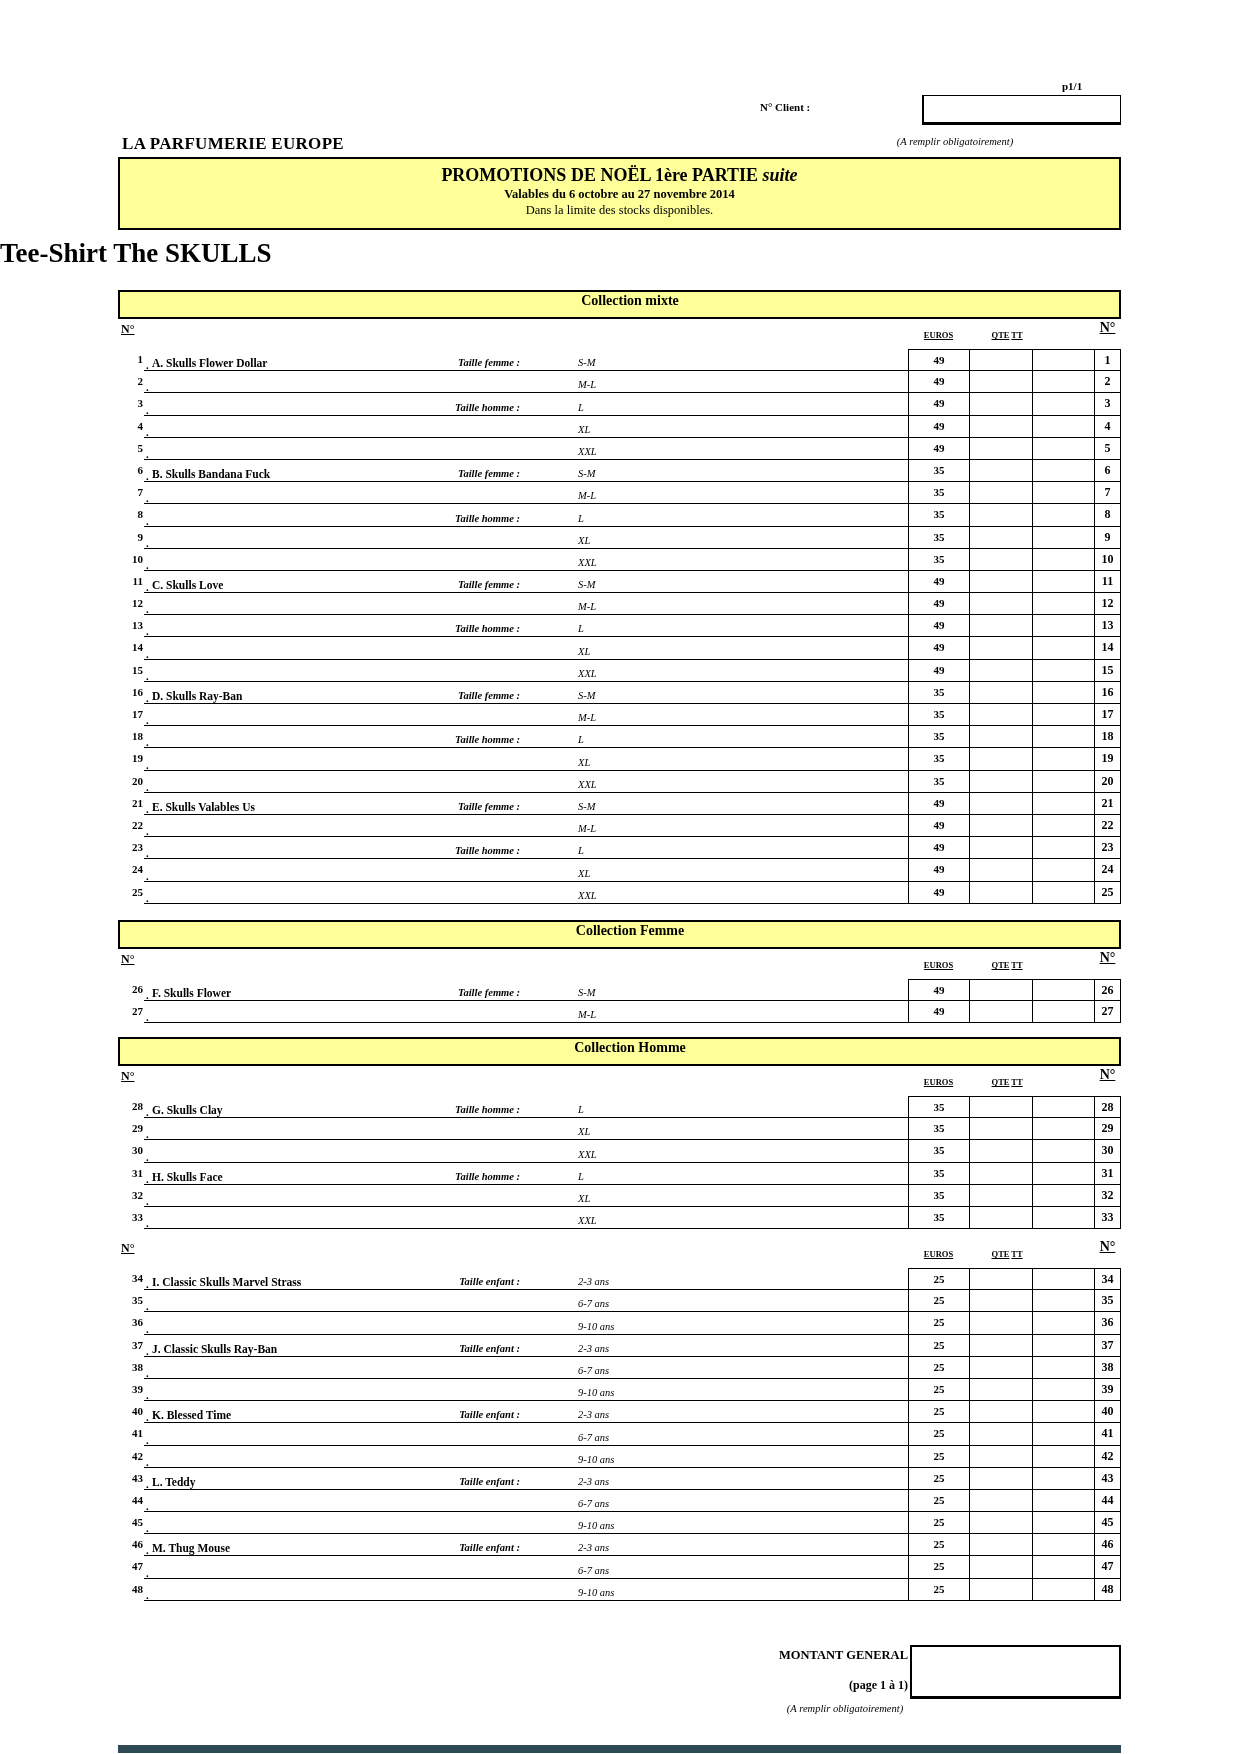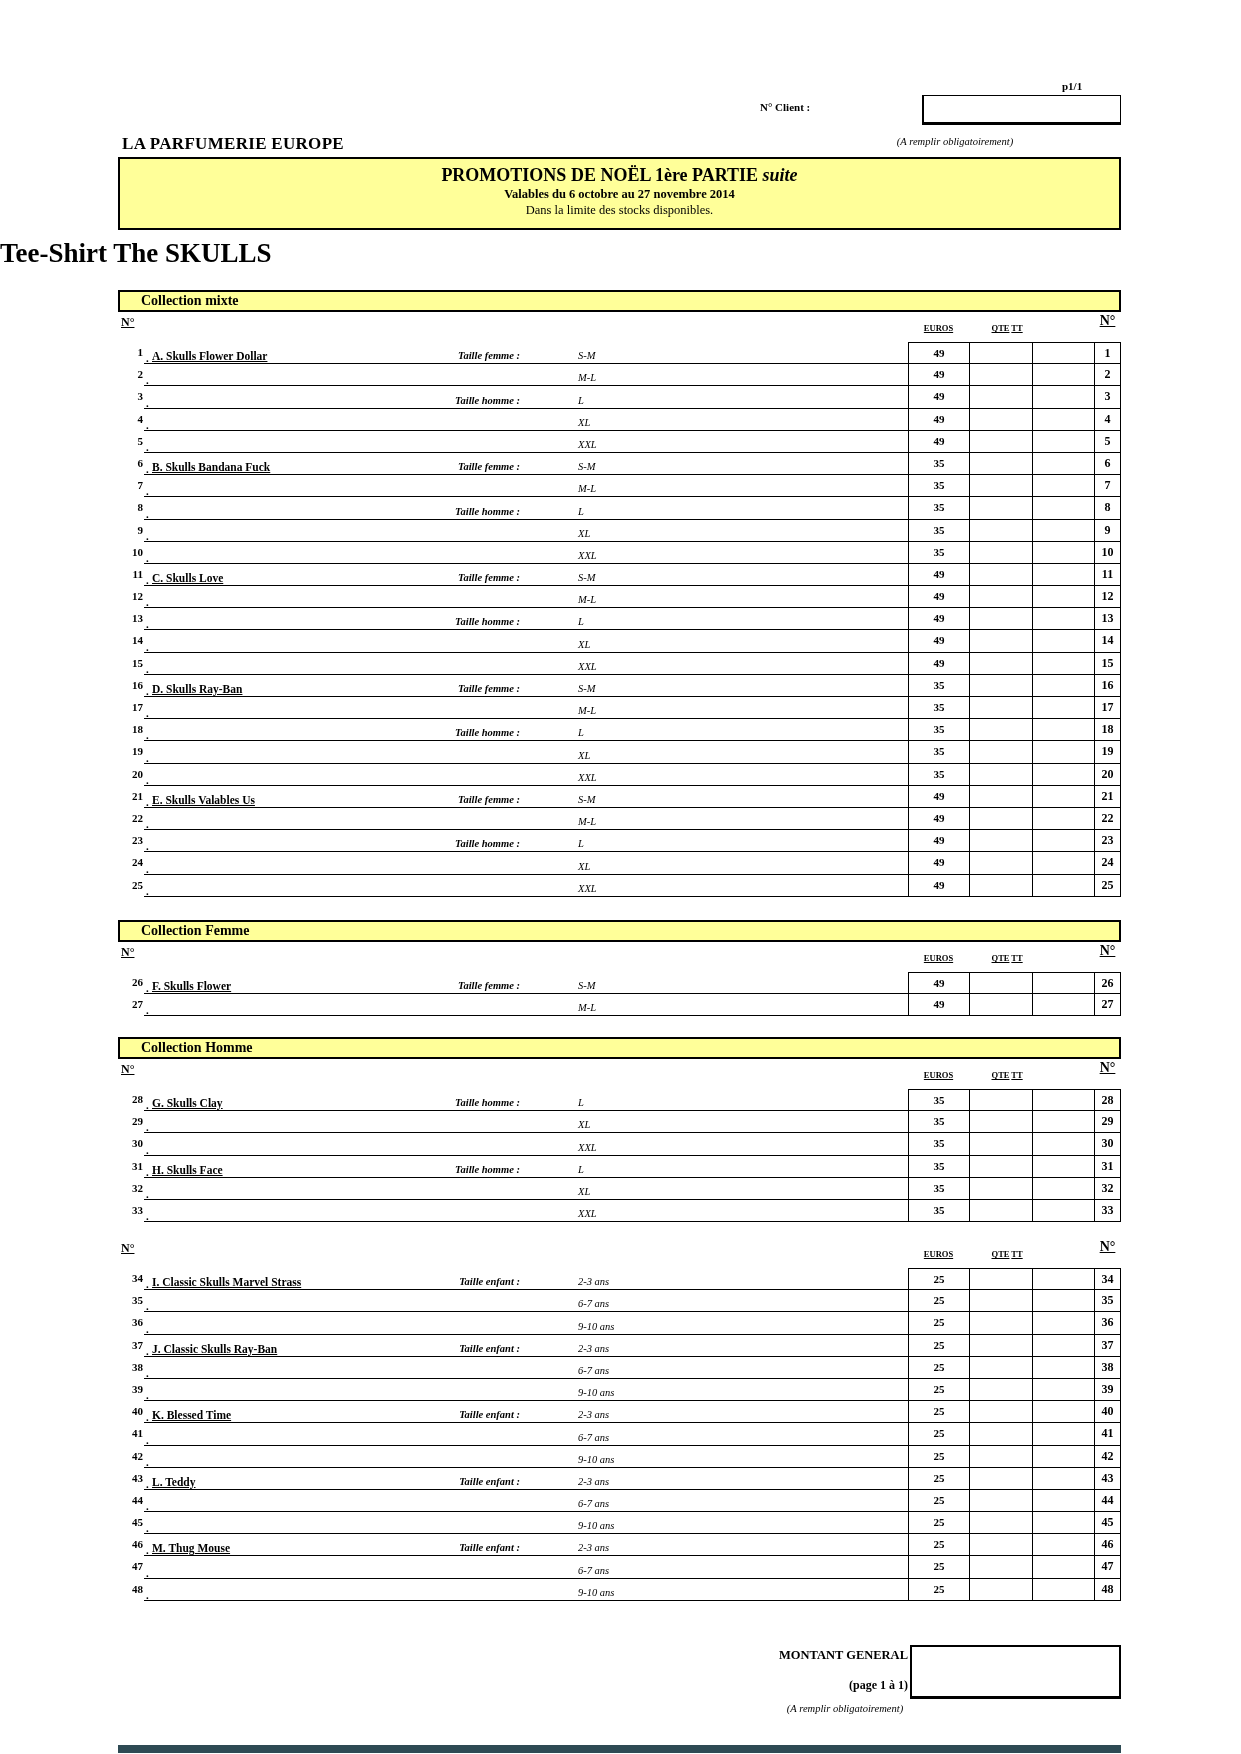--- a/index.html
+++ b/index.html
@@ -20,38 +20,38 @@
           border:2px solid #000;box-sizing:border-box;text-align:center;}
   .banner-l1{margin-top:6px;font-size:18px;font-weight:bold;}
   .banner-l1 .suffix{font-style:italic;}
   .banner-l2{margin-top:1px;font-size:12.5px;font-weight:bold;}
   .banner-l3{margin-top:1px;font-size:12.5px;}
 
   .doc-title{left:0;top:238px;width:1241px;font-size:27px;font-weight:bold;}
 
   
   .section{position:absolute;left:118px;width:1003px;}
-  .secbar{height:22px;background:#FFFF99;border:2px solid #000;box-sizing:border-box;
-          text-align:left;font-weight:bold;font-size:14px;line-height:18px;padding-left:21px;}
+  .secbar{height:29px;background:#FFFF99;border:2px solid #000;box-sizing:border-box;
+          text-align:center;font-weight:bold;font-size:14px;line-height:18px;padding-left:21px;}
   .headerrow{position:relative;height:30px;}
   .h-num-left{position:absolute;left:3px;top:3px;font-weight:bold;font-size:12px;text-decoration:underline;}
   .h-small{position:absolute;top:11px;font-size:8.5px;font-weight:bold;text-decoration:underline;text-align:center;}
   .h-euros{left:790px;width:61px;}
   .h-qte{left:851px;width:63px;}
   .h-tt{left:868px;width:62px;}
   .h-num-right{position:absolute;left:976px;width:27px;top:1px;font-weight:bold;font-size:14px;
                text-decoration:underline;text-align:center;}
 
   .trow{display:flex;height:22.2px;box-sizing:border-box;}
   .c-num{width:26px;text-align:right;font-weight:bold;font-size:11px;padding-right:1px;
          line-height:21px;box-sizing:border-box;}
   .c-line{width:764px;position:relative;border-bottom:1px solid #000;box-sizing:border-box;}
   .dot{position:absolute;left:2px;bottom:-1px;font-size:11px;font-weight:bold;}
   .pname{position:absolute;left:8px;bottom:1px;font-weight:bold;font-size:11.5px;
-         text-decoration:underline;white-space:nowrap;}
+         white-space:nowrap;}
   .taille{position:absolute;left:136px;width:240px;text-align:right;bottom:2px;
           font-weight:bold;font-style:italic;font-size:10.5px;white-space:nowrap;}
   .size{position:absolute;left:434px;bottom:2px;font-style:italic;font-size:10.5px;white-space:nowrap;}
   .cell{box-sizing:border-box;border-left:1px solid #000;border-bottom:1px solid #000;
         text-align:center;font-size:11px;font-weight:bold;line-height:21px;}
   .c-euros{width:61px;}
   .c-qte{width:63px;}
   .c-tt{width:62px;}
   .c-rnum{width:27px;border-right:1px solid #000;font-size:12px;}
   .trow:first-child .cell{border-top:1px solid #000;}

